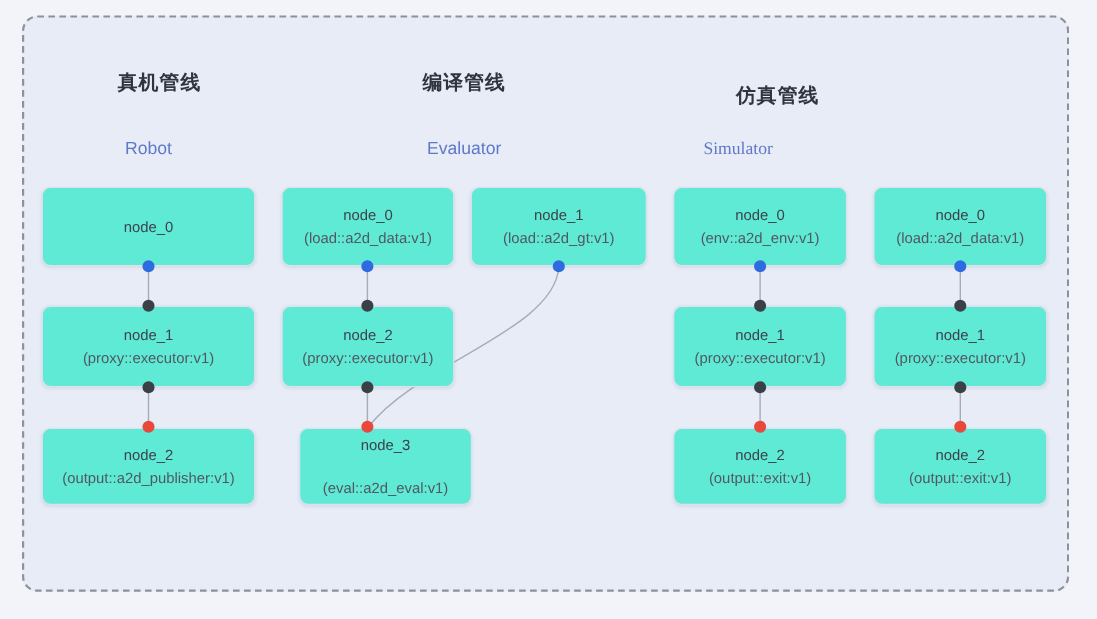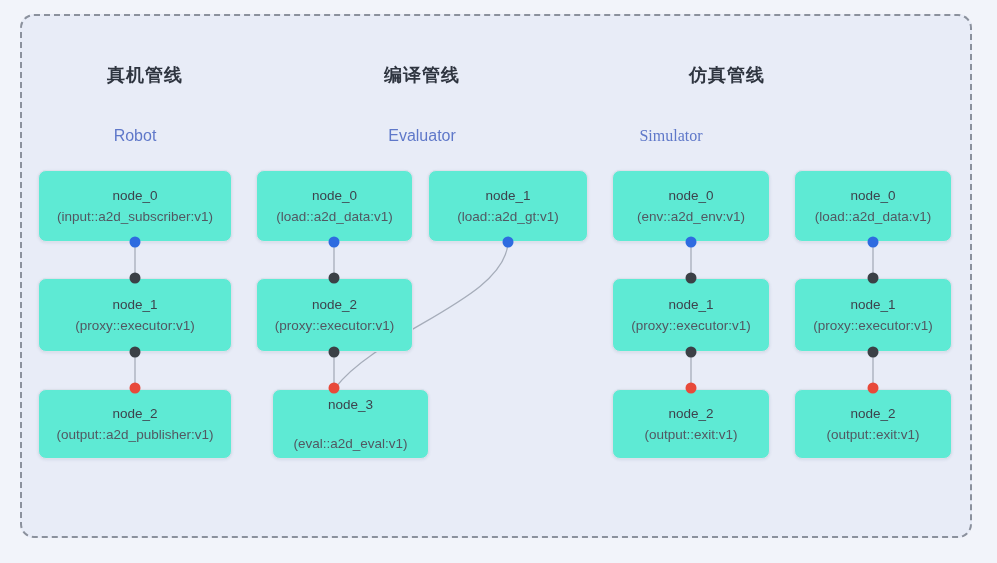--- a/index.html
+++ b/index.html
@@ -78,29 +78,28 @@
       <line x1="691" y1="242" x2="691" y2="278"></line>
       <line x1="691" y1="352" x2="691" y2="388"></line>
 
       <line x1="873" y1="242" x2="873" y2="278"></line>
       <line x1="873" y1="352" x2="873" y2="388"></line>
     </g>
   </svg>
 
   <div class="title-zh" style="left:48px;width:194px;">真机管线</div>
   <div class="title-zh" style="left:256px;width:332px;">编译管线</div>
-  <div class="title-zh" style="left:648px;width:158px;">仿真管线</div>
+  <div class="title-zh" style="left:628px;width:158px;margin-top:12px;">仿真管线</div>
 
   <div class="title-en" style="left:38px;width:194px;">Robot</div>
   <div class="title-en" style="left:256px;width:332px;">Evaluator</div>
   <div class="title-en" style="left:592px;width:158px;font-family:Liberation Serif, serif;">Simulator</div>
 
   <div class="node-box r1" style="left:38px;width:194px;">
     <span class="node-name">node_0</span>
-    <span class="node-type">(input::a2d_subscriber:v1)</span>
   </div>
   <div class="node-box r2" style="left:38px;width:194px;">
     <span class="node-name">node_1</span>
     <span class="node-type">(proxy::executor:v1)</span>
   </div>
   <div class="node-box r3" style="left:38px;width:194px;">
     <span class="node-name">node_2</span>
     <span class="node-type">(output::a2d_publisher:v1)</span>
   </div>
 

